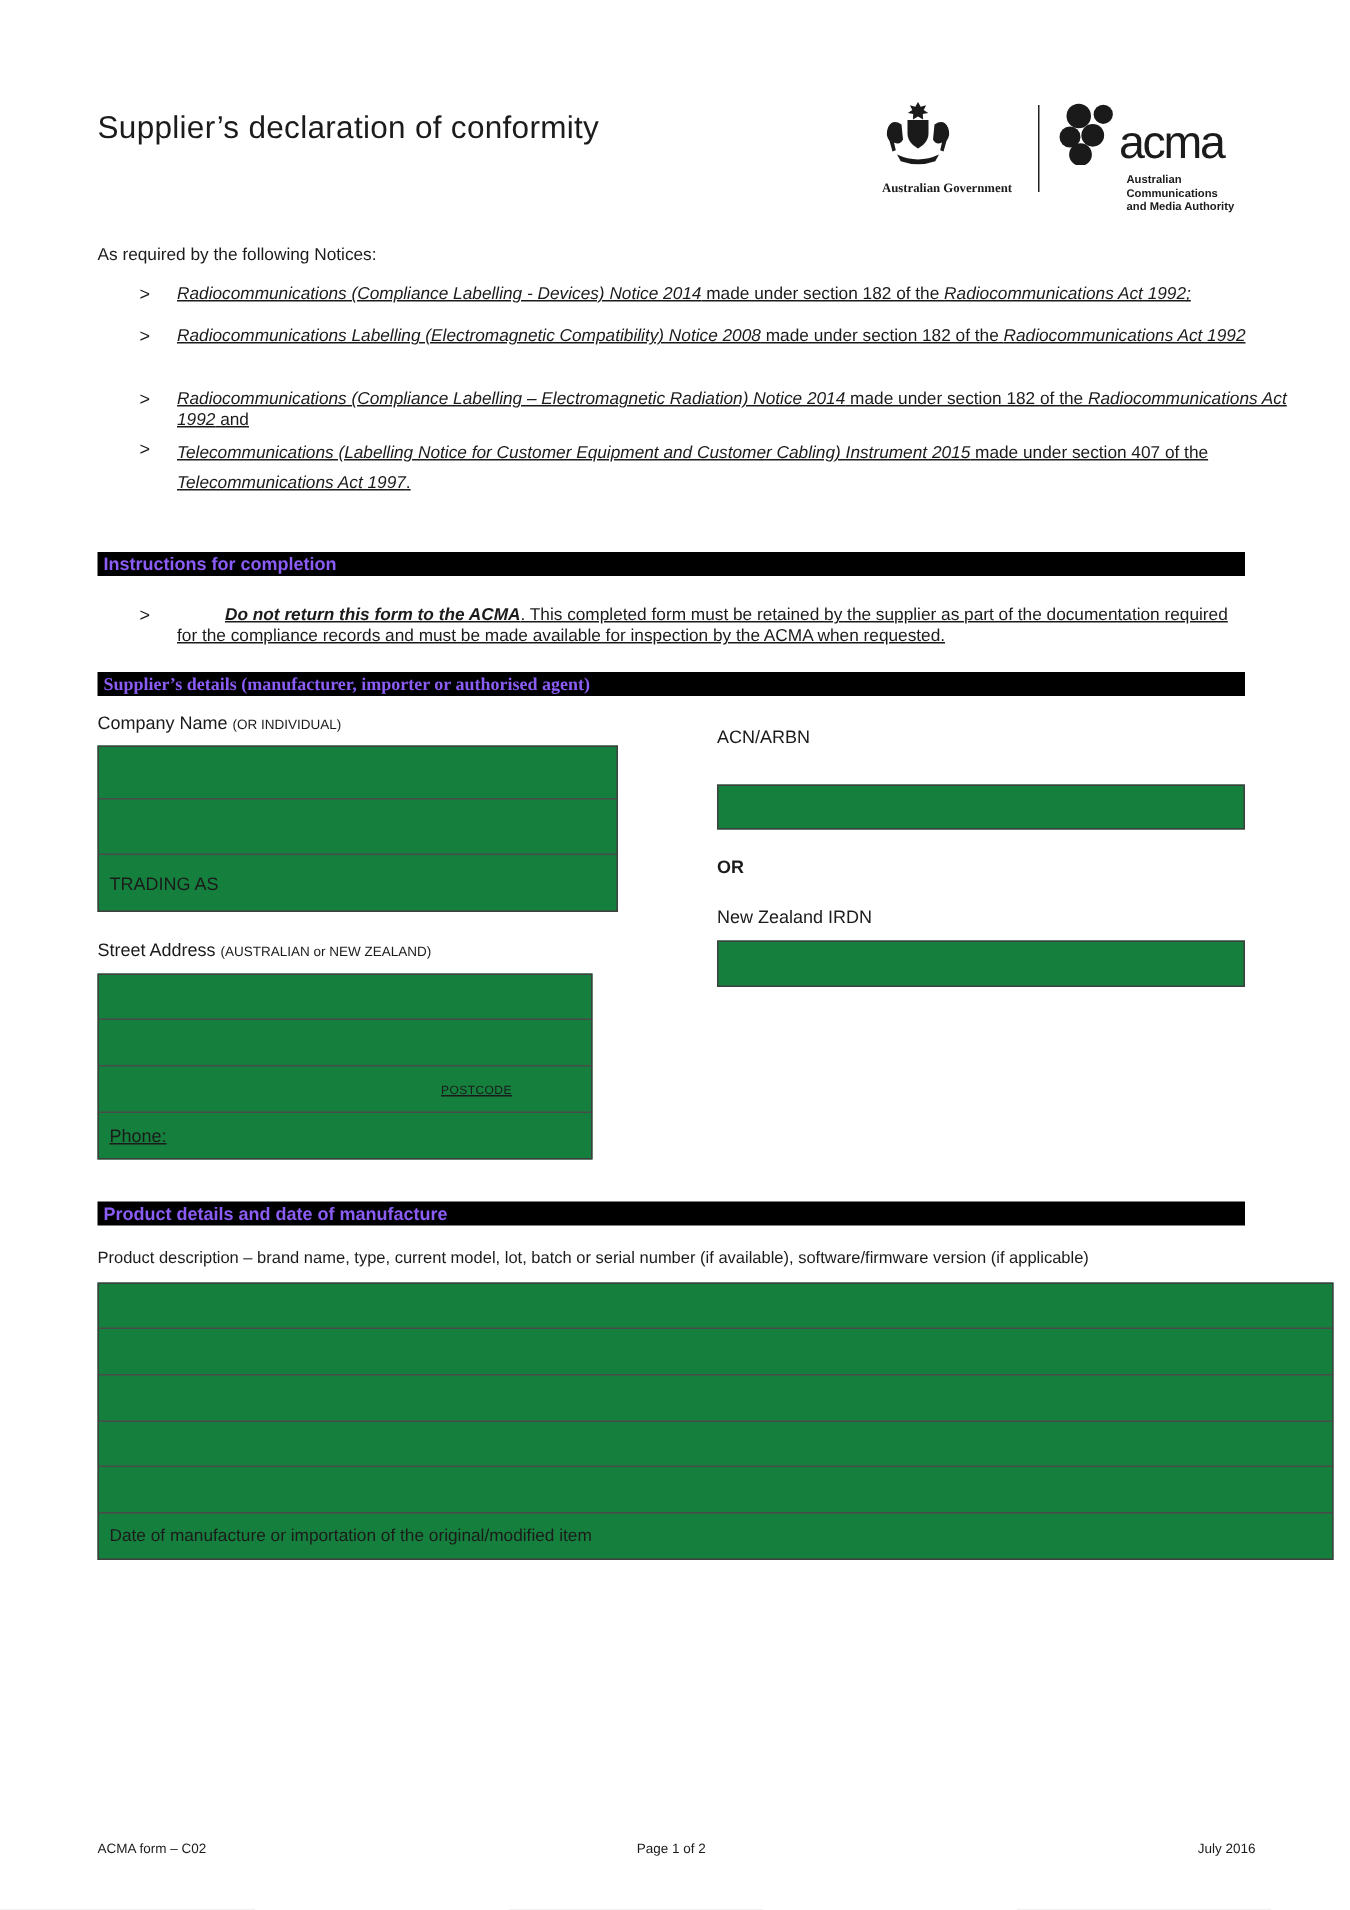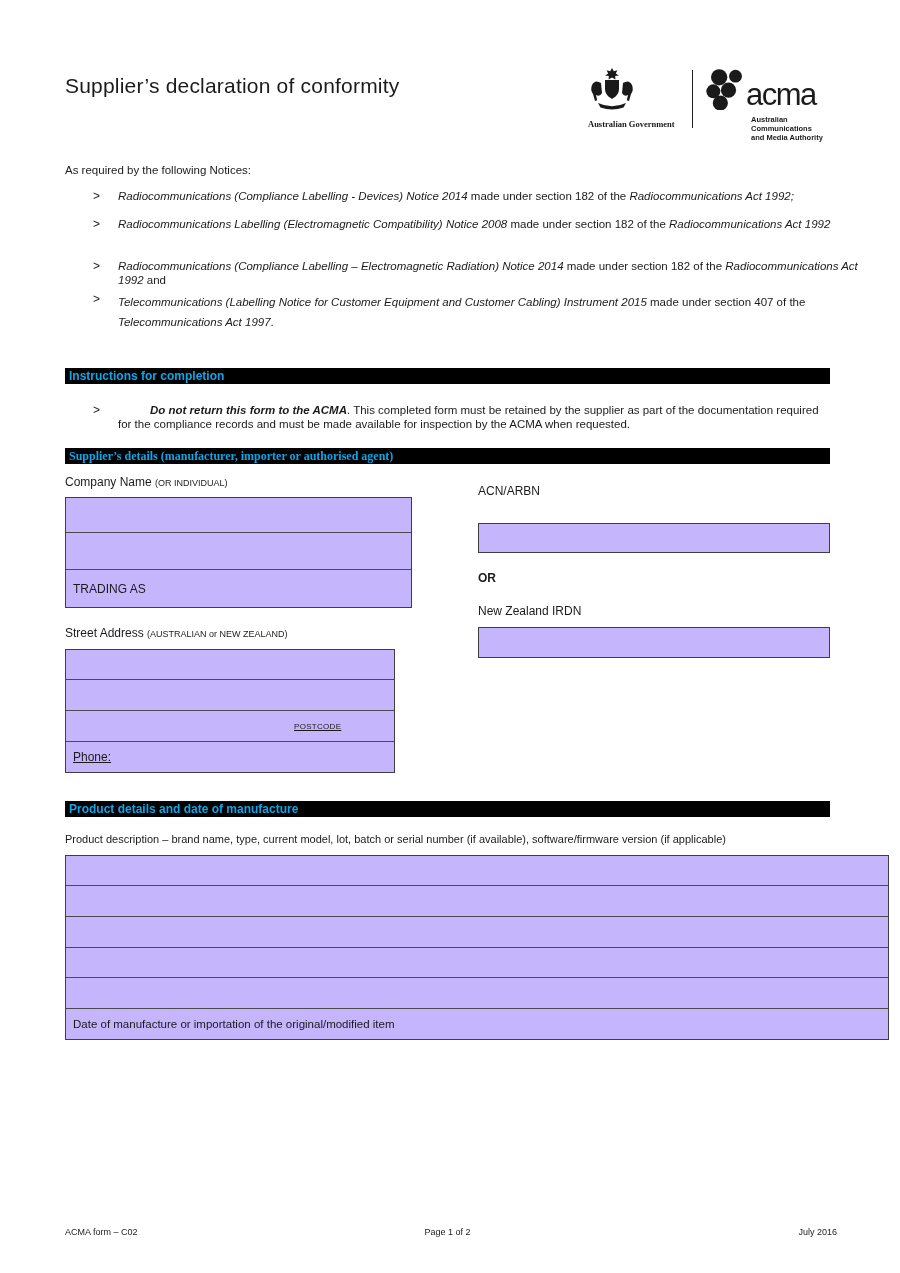--- a/index.html
+++ b/index.html
@@ -16,36 +16,36 @@
   .gov { width:92px; }
   .gov-label { font-family:"Liberation Serif", serif; font-weight:700; font-size:8.5px; margin-top:3px; white-space:nowrap; }
   .logo-divider { border-left:1px solid #222; height:58px; margin:2px 12px 0 12px; }
   .acma-row { display:flex; align-items:flex-end; }
   .acma-word { font-weight:400; font-size:31px; line-height:30px; letter-spacing:-1.5px; margin-left:1px; }
   .acma-sub { margin:5px 0 0 46px; font-weight:700; font-size:7.5px; line-height:9px; }
 
   .body-text { font-size:11.5px; line-height:14px; }
   .notice { display:flex; }
   .chev { width:25px; font-size:12px; flex:0 0 25px; }
-  .ntext { width:742px; font-size:11.5px; line-height:14px; }
+  .ntext { width:742px; font-size:11.5px; line-height:14px;text-decoration:underline; }
   .lh-wide { line-height:20px; }
   .it { font-style:italic; }
   .bi { font-weight:700; font-style:italic;margin-left:32px; }
 
   .bar {
     left:65px; width:765px; height:16px; box-sizing:border-box;
-    background:#000; color:#0ea5e9; font-weight:700; font-size:12px;
+    background:#000; color:#8b5cf6; font-weight:700; font-size:12px;
     line-height:16px; padding-left:4px; white-space:nowrap;
   }
 
   .label { font-size:12px; white-space:nowrap; }
   .qual { font-size:9px; }
   .bold { font-weight:700; }
 
-  .fieldbox { border:1px solid #3f3f3f; box-sizing:border-box; background:#c4b5fd; }
+  .fieldbox { border:1px solid #3f3f3f; box-sizing:border-box; background:#15803d; }
   .frow { box-sizing:border-box; border-bottom:1px solid #4a4a4a; }
   .frow:last-child { border-bottom:none; }
   .cell-label { font-size:12px; padding-left:7px; }
   .postcode-label { font-size:8px; letter-spacing:0.3px; padding-left:228px; }
   .vcenter { display:flex; align-items:center; }
 
   .desc-label { font-size:11px; white-space:nowrap; }
   .date-label { font-size:11.5px; padding-left:7px; }
 
   .footer-text { font-size:9px; }

